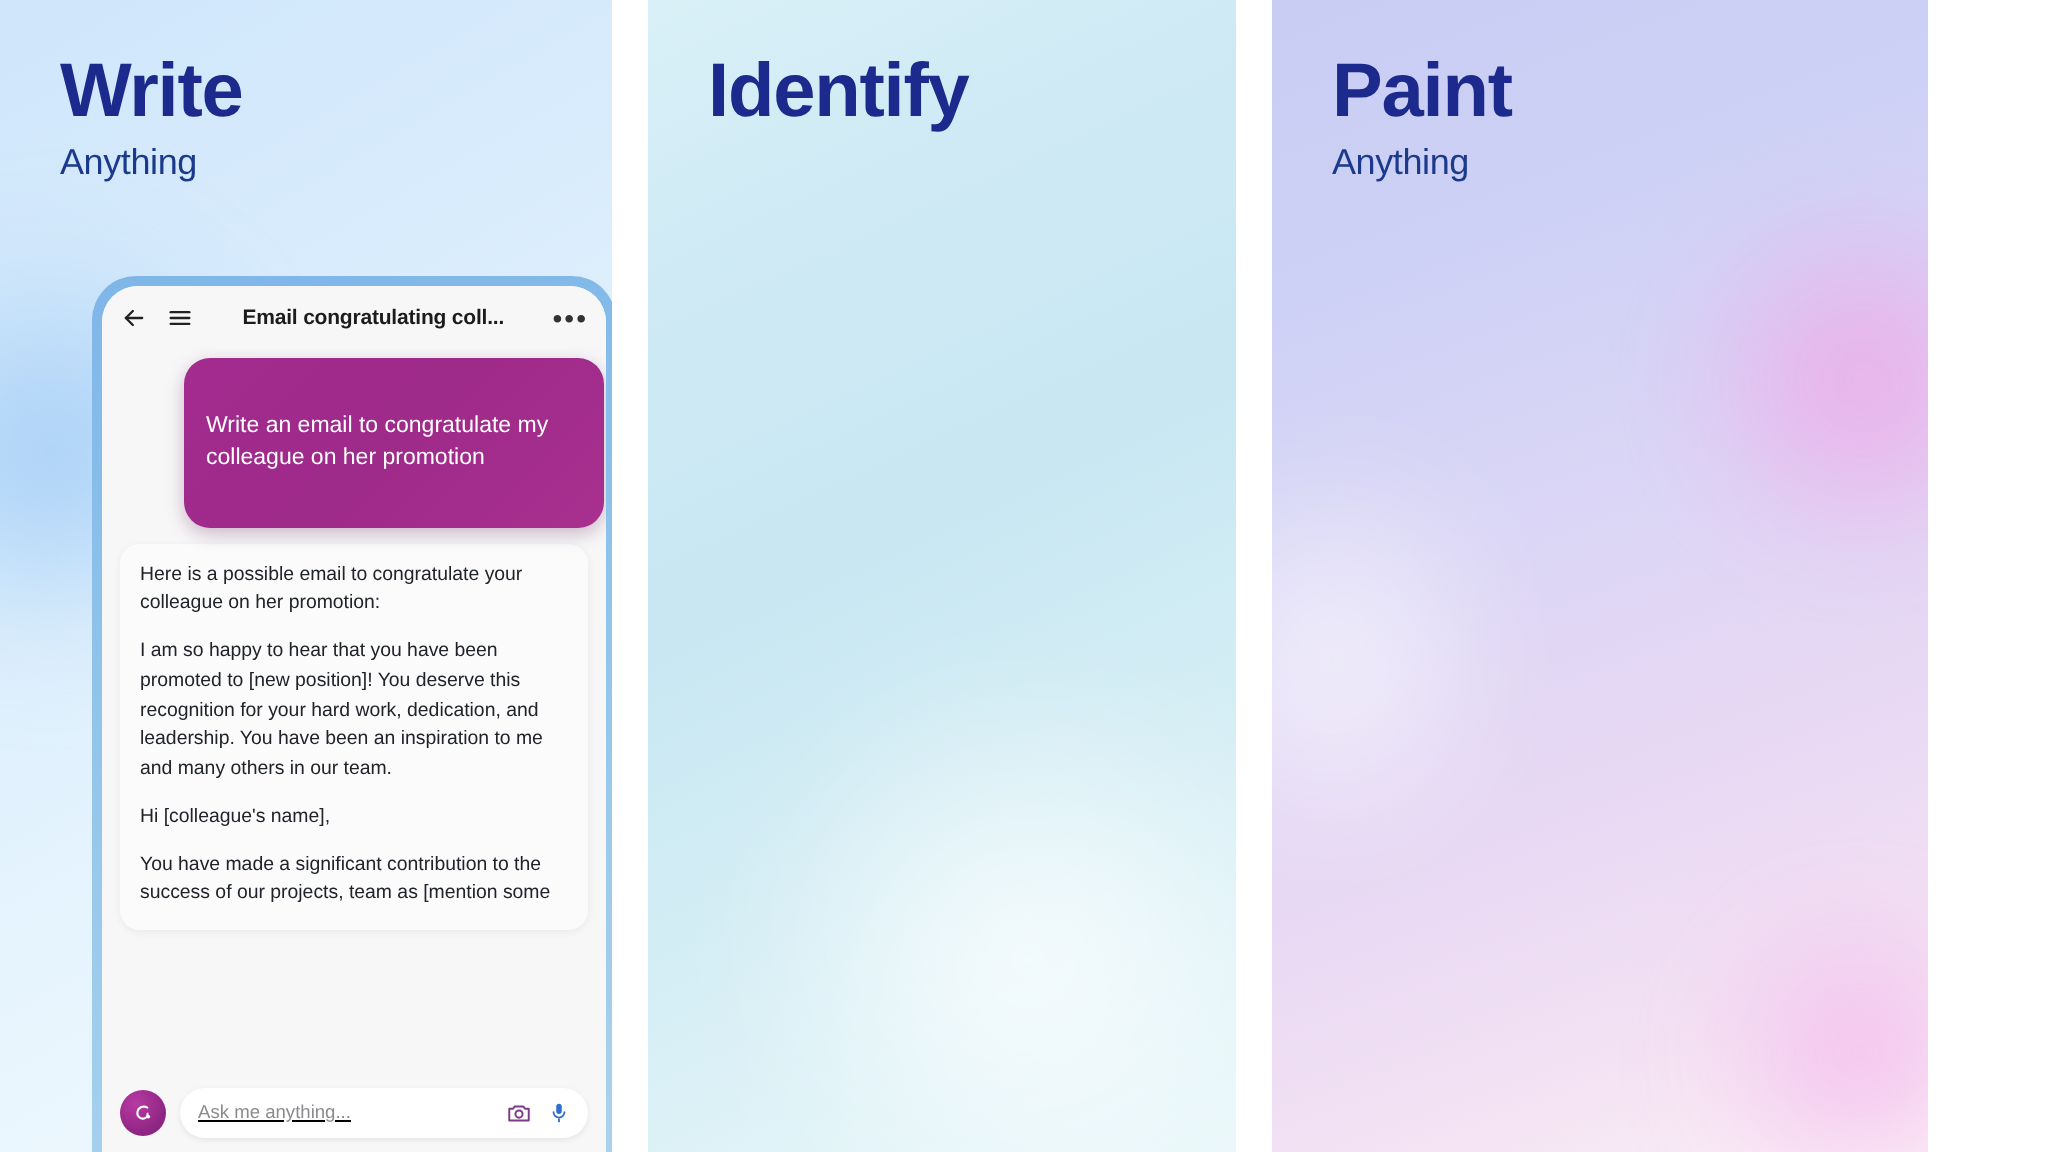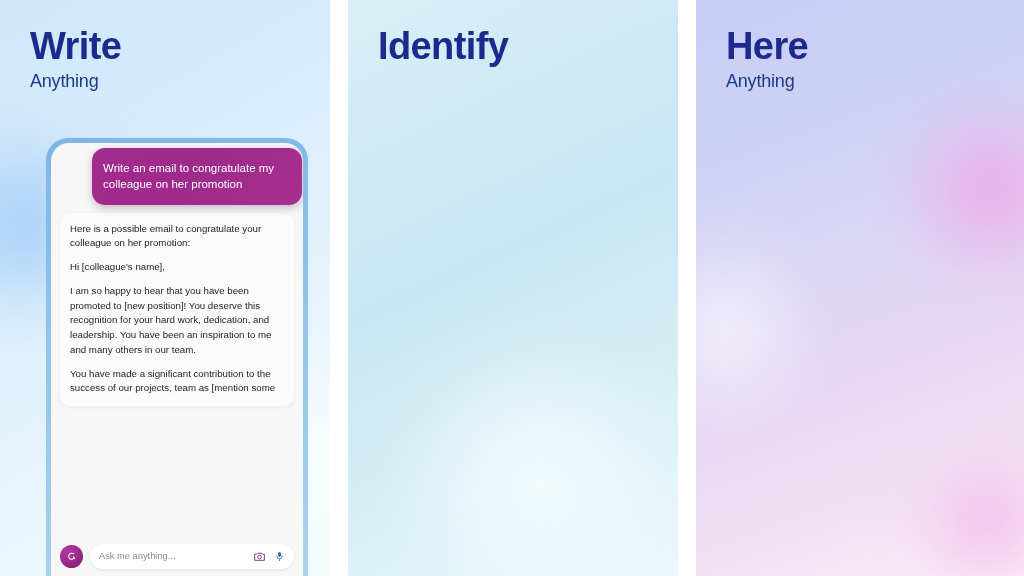--- a/index.html
+++ b/index.html
@@ -18,22 +18,22 @@
 
   
   .panel {
     position: relative;
     height: 576px;
     overflow: hidden;
     flex: 0 0 auto;
   }
   .gap { flex: 0 0 18px; height: 576px; background: #ffffff; }
 
-  .p1 { width: 330px; background: linear-gradient(150deg,#cfe6fb 0%,#d7ebfc 28%,#e2f2fd 55%,#eaf6fd 75%,#f3fbfd 100%); }
-  .p2 { width: 330px; background: linear-gradient(155deg,#d9f0f7 0%,#cfeaf5 20%,#c8e7f2 45%,#d5eef5 70%,#eaf8fa 100%); }
+  .p1 { width: 306px; background: linear-gradient(150deg,#cfe6fb 0%,#d7ebfc 28%,#e2f2fd 55%,#eaf6fd 75%,#f3fbfd 100%); }
+  .p2 { width: 294px; background: linear-gradient(155deg,#d9f0f7 0%,#cfeaf5 20%,#c8e7f2 45%,#d5eef5 70%,#eaf8fa 100%); }
   .p3 { width: 328px; background: linear-gradient(160deg,#c9cdf4 0%,#cdd1f5 22%,#dbd6f6 45%,#e8d8f3 66%,#f3e2f3 85%,#fbf0f7 100%); }
 
   
   .blob { position: absolute; border-radius: 50%; filter: blur(30px); pointer-events: none; }
   .blob-blue { left: -70px; top: 120px; width: 190px; height: 210px; background: radial-gradient(circle,#9cc9f5 0%,rgba(156,201,245,0) 70%); }
   .blob-white1 { left: 150px; top: 300px; width: 260px; height: 300px; background: radial-gradient(circle,rgba(255,255,255,.85) 0%,rgba(255,255,255,0) 70%); }
   .blob-teal { left: 40px; top: 330px; width: 300px; height: 300px; background: radial-gradient(circle,rgba(255,255,255,.8) 0%,rgba(255,255,255,0) 70%); }
   .blob-pink { right: -55px; top: 90px; width: 175px; height: 200px; background: radial-gradient(circle,#f59ae2 0%,rgba(245,154,226,0) 68%); opacity:.85; }
   .blob-pink2 { right: -40px; bottom: -30px; width: 150px; height: 160px; background: radial-gradient(circle,#f2a6e8 0%,rgba(242,166,232,0) 70%); opacity:.8; }
   .blob-violet { left: -40px; top: 200px; width: 140px; height: 260px; background: radial-gradient(circle,rgba(255,255,255,.7) 0%,rgba(255,255,255,0) 70%); }
@@ -93,21 +93,21 @@
     position: relative;
     padding: 0 9px;
     overflow: hidden;
   }
 
   
   .bubble-user {
     background: linear-gradient(135deg,#a32b8f 0%,#9e2a8a 50%,#a8308f 100%);
     color: #fff;
     border-radius: 13px;
-    padding: 12px 11px;
+    padding: 26px 11px;
     font-size: 11.5px;
     line-height: 1.42;
     box-shadow: 0 3px 9px rgba(90,20,80,.28);
     position: relative;
   }
 
   
   .p1 .bubble-user { margin-left: 32px; margin-top: 5px; margin-right: -8px; }
 
   .bot-card {
@@ -137,20 +137,21 @@
     width: 23px; height: 23px; border-radius: 50%; flex: 0 0 auto;
     background: radial-gradient(circle at 35% 30%,#b83aa4 0%,#8d2481 70%);
     display: flex; align-items: center; justify-content: center;
   }
   .inputfield {
     flex: 1 1 auto; height: 25px;
     background: #fff; border-radius: 13px;
     display: flex; align-items: center;
     padding: 0 9px; gap: 8px;
     box-shadow: 0 1px 3px rgba(0,0,0,.08);
+    text-decoration: underline;
   }
   .placeholder { flex: 1 1 auto; font-size: 9.3px; color: #8b8b8f; }
   .cam-icon, .mic-icon { flex: 0 0 auto; display: flex; align-items: center; }
 </style>
 </head>
 <body>
 
 <div class="stage">
 
   <div class="panel p1">
@@ -158,28 +159,45 @@
     <div class="blob blob-white1"></div>
 
     <div class="heading">
       <div class="h-main">Write</div>
       <div class="h-sub">Anything</div>
     </div>
 
     <div class="phone phone-1">
       <div class="screen">
 
+        <div class="topbar">
+          <span class="tb-icon">
+            <svg width="14" height="14" viewBox="0 0 24 24" fill="none" stroke="#222" stroke-width="2" stroke-linecap="round" stroke-linejoin="round">
+                <line x1="19" y1="12" x2="5" y2="12"></line>
+                <polyline points="11 18 5 12 11 6"></polyline>
+              </svg>
+          </span>
+          <span class="tb-icon">
+            <svg width="14" height="14" viewBox="0 0 24 24" fill="none" stroke="#222" stroke-width="2" stroke-linecap="round">
+                <line x1="4" y1="7" x2="20" y2="7"></line>
+                <line x1="4" y1="12" x2="20" y2="12"></line>
+                <line x1="4" y1="17" x2="20" y2="17"></line>
+              </svg>
+          </span>
+          <span class="tb-title">Email congratulating coll...</span>
+          <span class="tb-dots">•••</span>
+        </div>
 
         <div class="chat">
           <div class="bubble-user">Write an email to congratulate my colleague on her promotion</div>
 
           <div class="bot-card">
             <p>Here is a possible email to congratulate your colleague on her promotion:</p>
+            <p>I am so happy to hear that you have been promoted to [new position]! You deserve this recognition for your hard work, dedication, and leadership. You have been an inspiration to me and many others in our team.</p>
             <p>Hi [colleague's name],</p>
-            <p>I am so happy to hear that you have been promoted to [new position]! You deserve this recognition for your hard work, dedication, and leadership. You have been an inspiration to me and many others in our team.</p>
             <p>You have made a significant contribution to the success of our projects, team as [mention some</p>
           </div>
         </div>
 
         <div class="inputbar">
           <span class="avatar">
             <svg width="13" height="13" viewBox="0 0 24 24" fill="none" stroke="#fff" stroke-width="1.9" stroke-linecap="round">
                 <path d="M16 7c-3.5-2-8-0.5-9 3.5S9 18 13 17c2.5-.6 3.4-2.6 3.2-4.4"></path>
                 <circle cx="17" cy="15.5" r="1.6" fill="#fff" stroke="none"></circle>
               </svg>
@@ -217,19 +235,19 @@
   </div>
 
   <div class="gap"></div>
 
   <div class="panel p3">
     <div class="blob blob-pink"></div>
     <div class="blob blob-pink2"></div>
     <div class="blob blob-violet"></div>
 
     <div class="heading">
-      <div class="h-main">Here</div>
+      <div class="h-main">Paint</div>
       <div class="h-sub">Anything</div>
     </div>
 
   </div>
 
 </div>
 
 </body></html>

